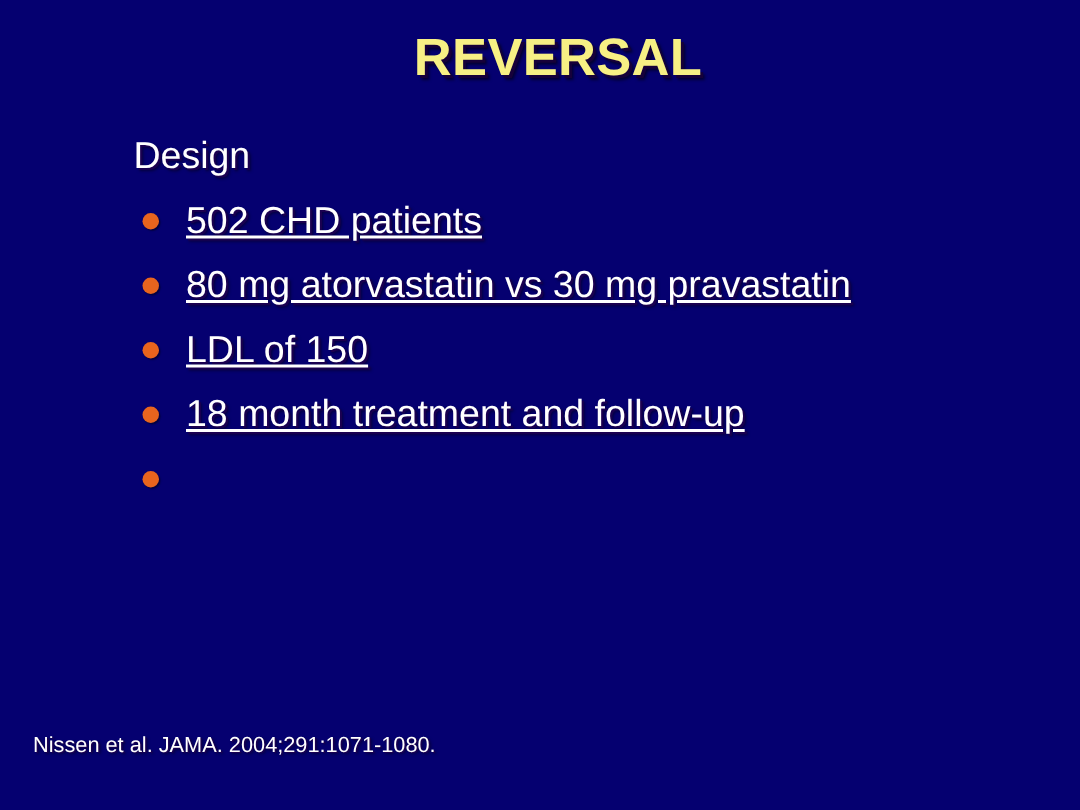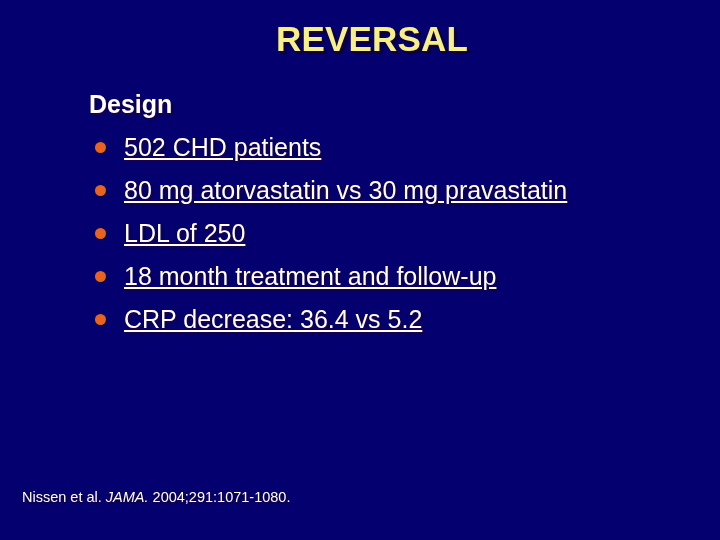--- a/index.html
+++ b/index.html
@@ -41,21 +41,21 @@
     position: relative;
     height: 43px;
     line-height: 43px;
     white-space: nowrap;
   }
   .heading {
     position: absolute;
     left: 89px;
     top: 0;
     font-size: 25px;
-    font-weight: bold;
+    font-weight: normal;
     color: #ffffff;
     text-shadow: 1.5px 1.5px 0 #1a0050, 2px 2px 2px rgba(0,0,0,0.5);
   }
   .bullet-dot {
     position: absolute;
     left: 95px;
     top: 16px;
     width: 11px;
     height: 11px;
     border-radius: 50%;
@@ -75,21 +75,20 @@
   .citation {
     position: absolute;
     left: 22px;
     top: 489px;
     font-size: 14.5px;
     color: #ffffff;
     white-space: nowrap;
     text-shadow: 1px 1px 0 #1a0050, 1.5px 1.5px 2px rgba(0,0,0,0.5);
   }
   .citation .journal {
-    font-style: italic;
   }
 </style>
 </head>
 <body>
 
 <div class="slide">
 
   <div class="slide-title">REVERSAL</div>
 
   <div class="body-block">
@@ -103,33 +102,32 @@
       <span class="bullet-text">502 CHD patients</span>
     </div>
 
     <div class="line">
       <span class="bullet-dot"></span>
       <span class="bullet-text">80 mg atorvastatin vs 30 mg pravastatin</span>
     </div>
 
     <div class="line">
       <span class="bullet-dot"></span>
-      <span class="bullet-text">LDL of 250</span>
+      <span class="bullet-text">LDL of 150</span>
     </div>
 
     <div class="line">
       <span class="bullet-dot"></span>
       <span class="bullet-text">18 month treatment and follow-up</span>
     </div>
 
 
 
     <div class="line">
       <span class="bullet-dot"></span>
-      <span class="bullet-text">CRP decrease: 36.4 vs 5.2</span>
     </div>
 
 
   </div>
 
   <div class="citation">
     <span>Nissen et al.</span><span> </span><span class="journal">JAMA.</span><span> </span><span>2004;291:1071-1080.</span>
   </div>
 
 </div>

